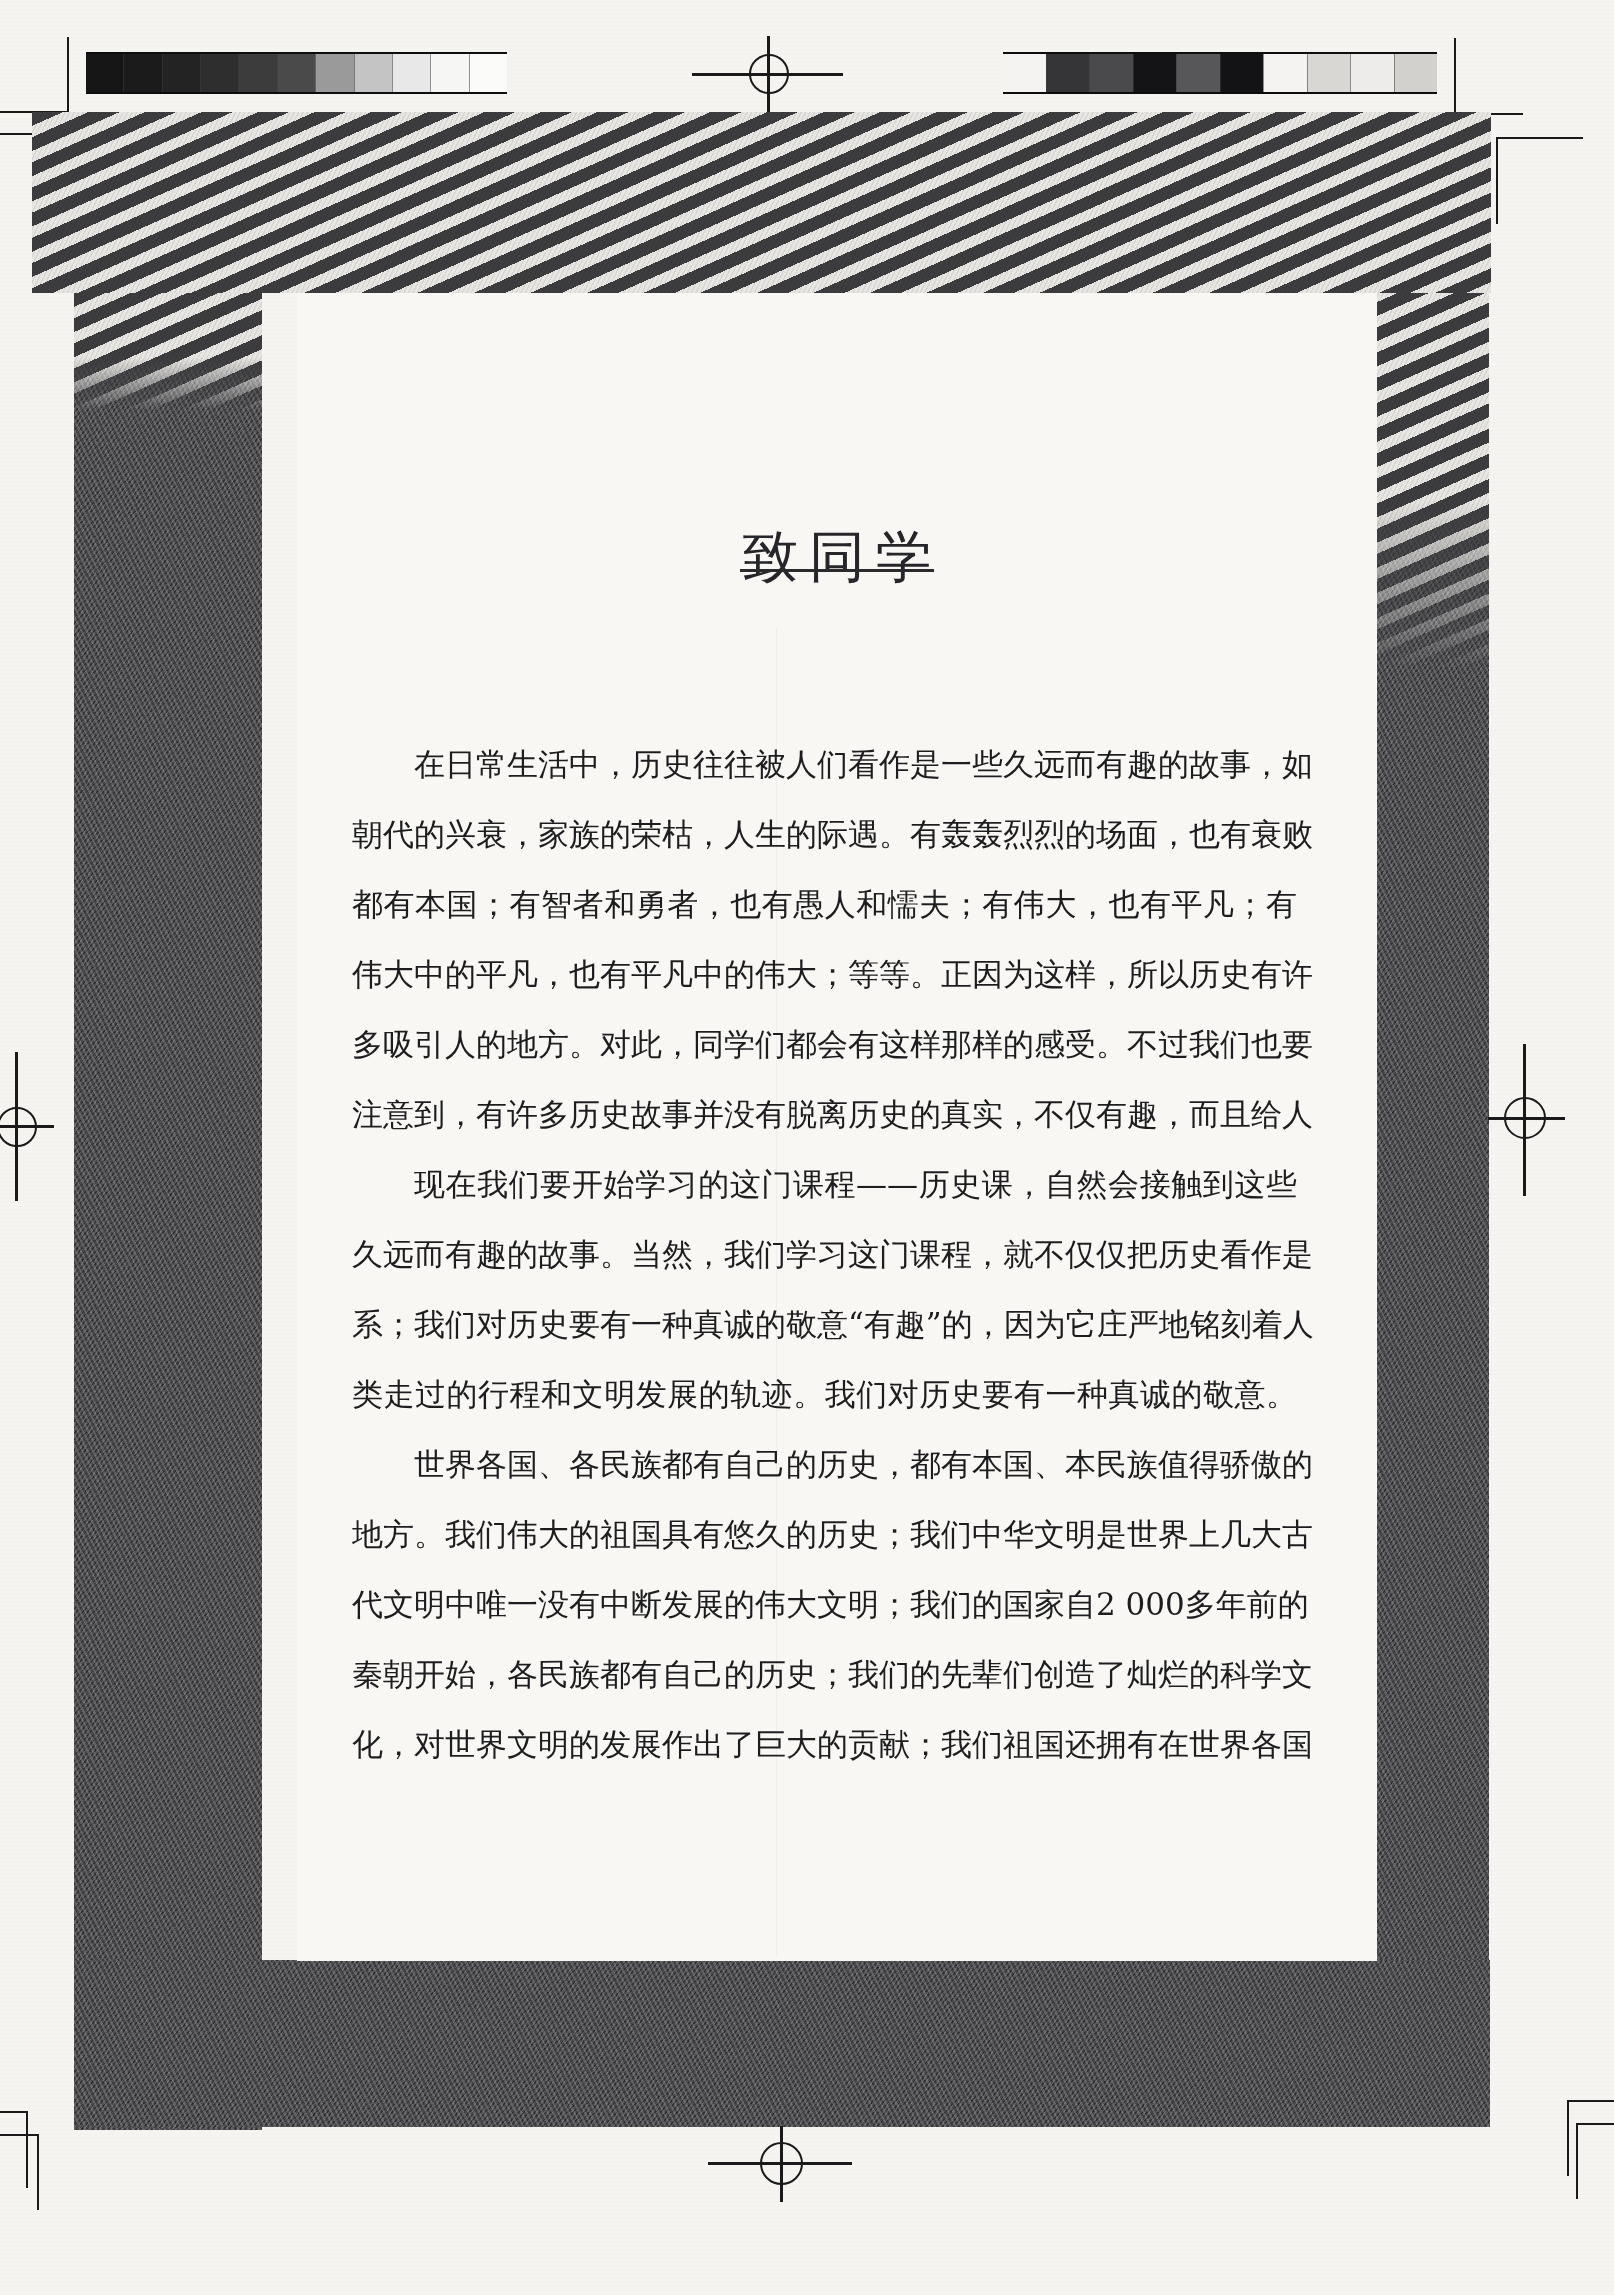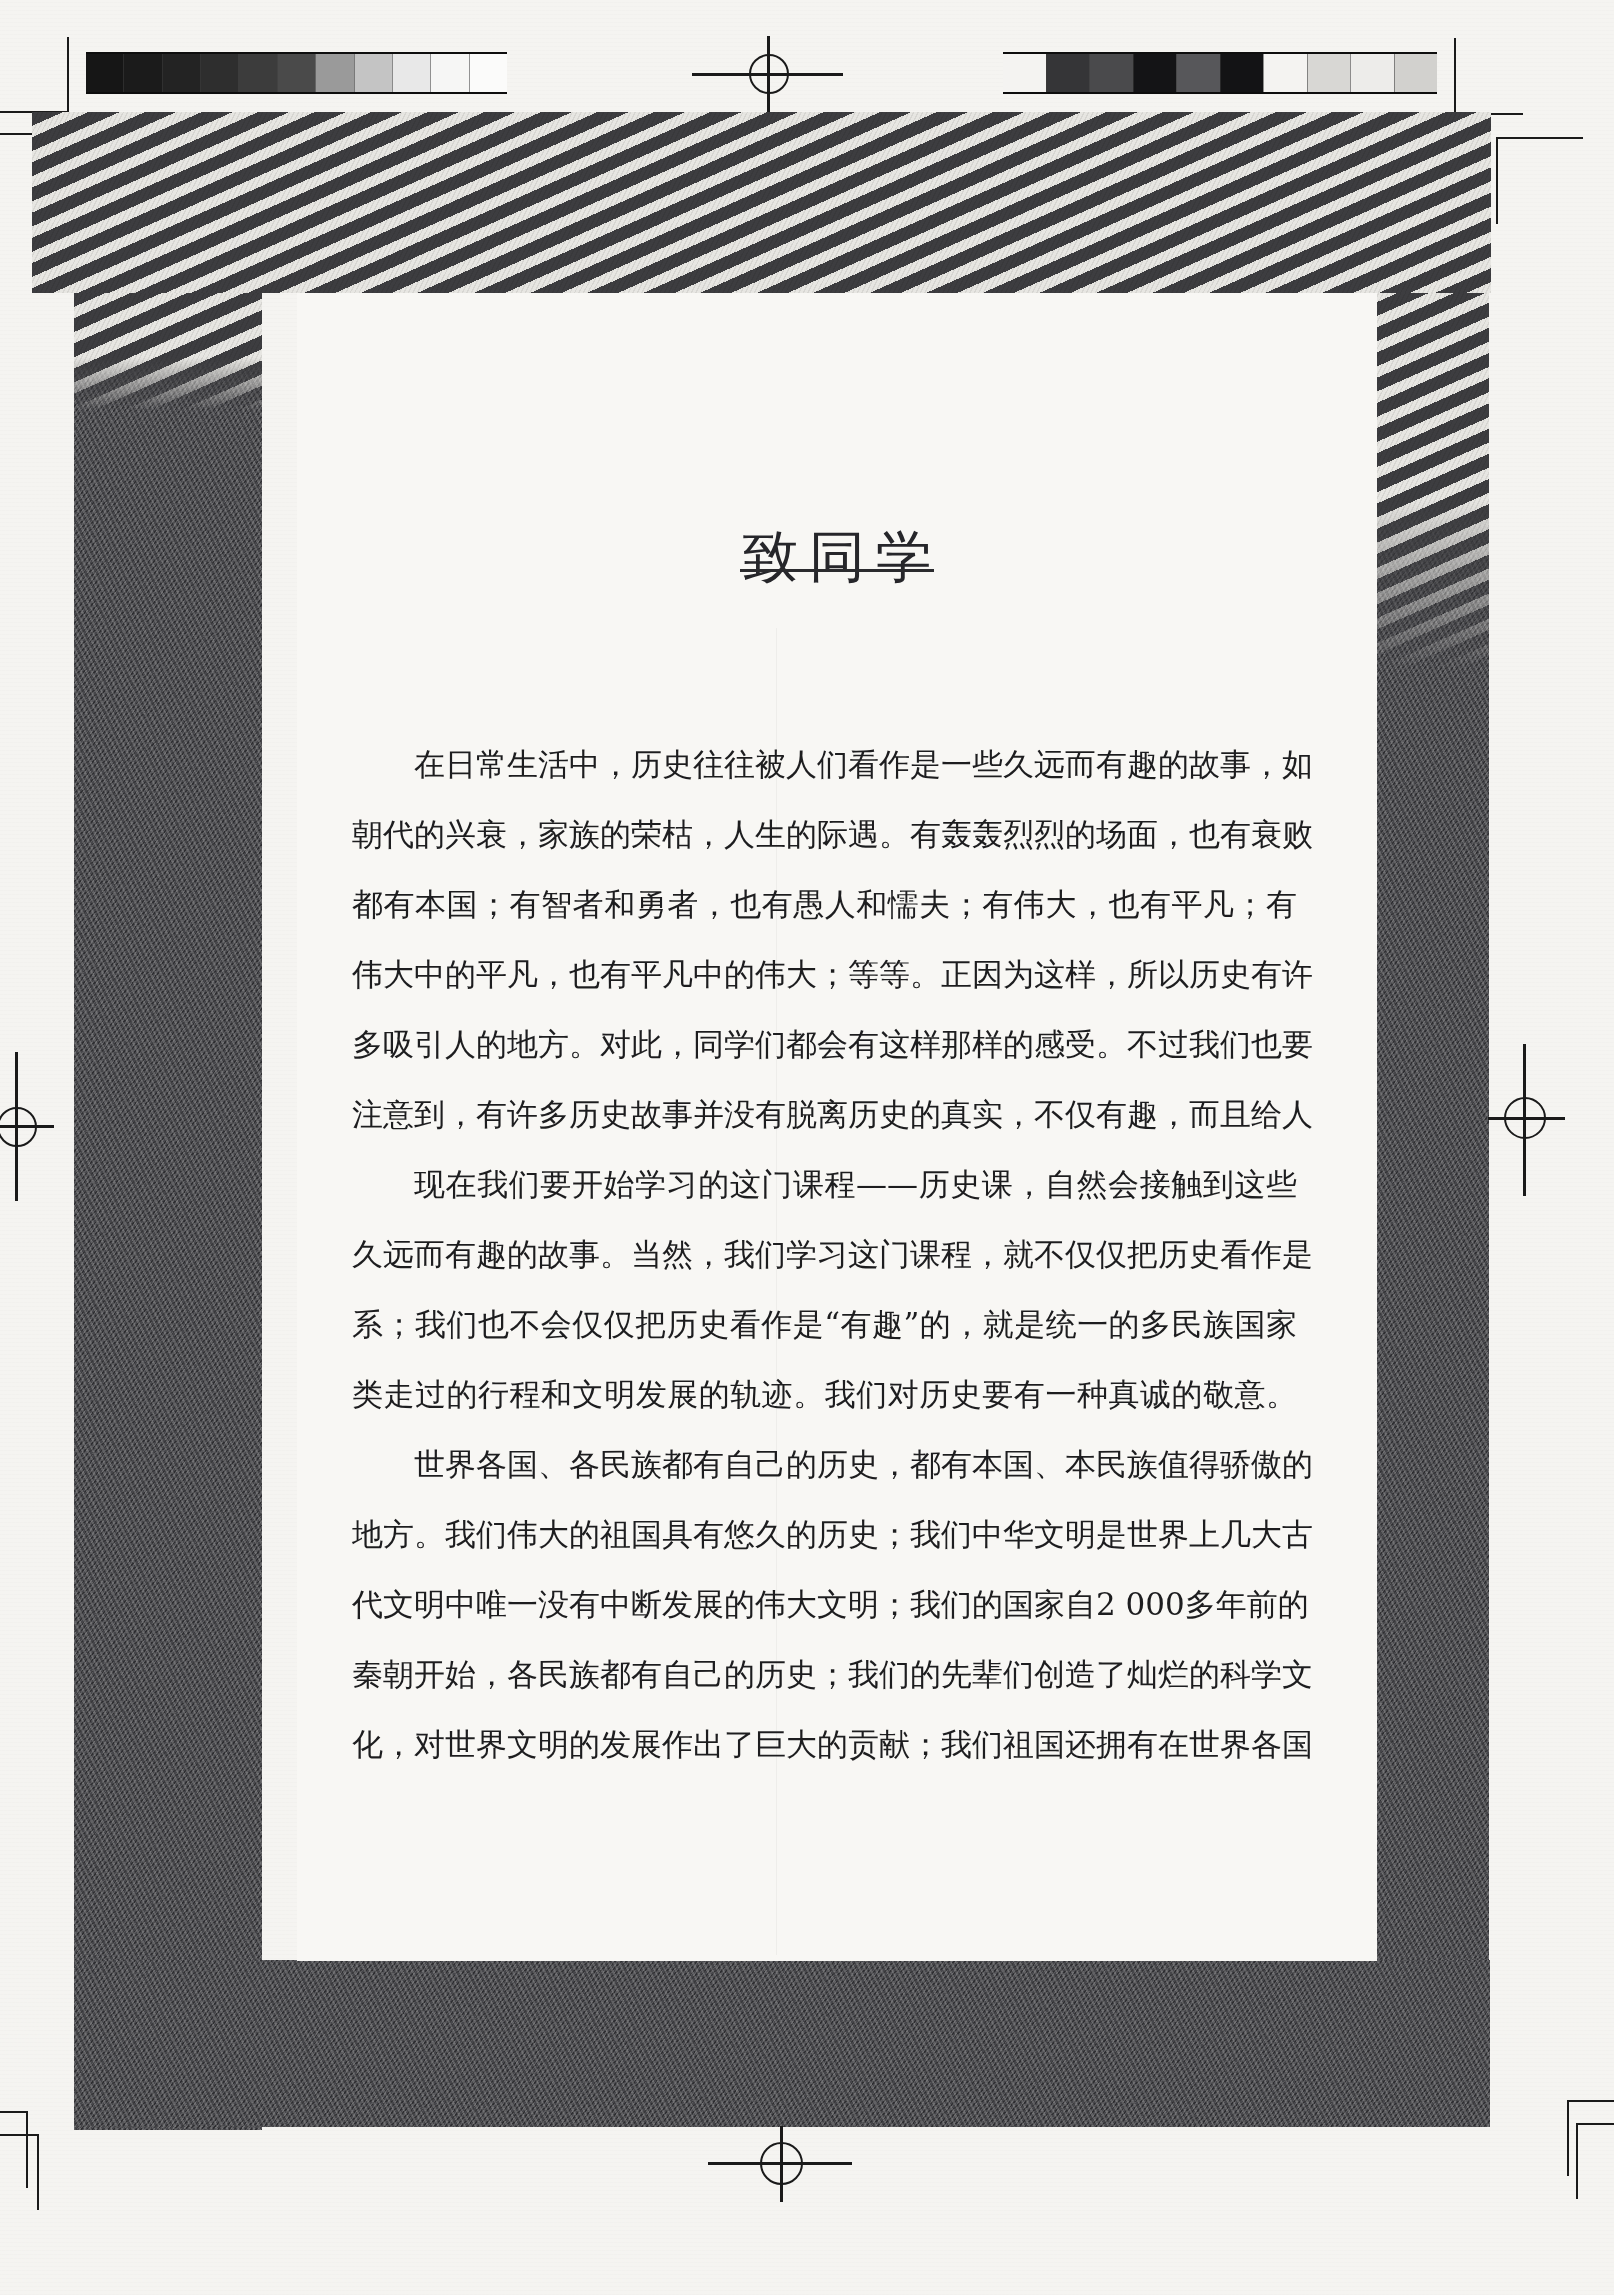--- a/index.html
+++ b/index.html
@@ -137,21 +137,21 @@
 
   <div class="body-text">
     <div class="t-line indent">在日常生活中，历史往往被人们看作是一些久远而有趣的故事，如</div>
     <div class="t-line">朝代的兴衰，家族的荣枯，人生的际遇。有轰轰烈烈的场面，也有衰败</div>
     <div class="t-line">都有本国；有智者和勇者，也有愚人和懦夫；有伟大，也有平凡；有</div>
     <div class="t-line">伟大中的平凡，也有平凡中的伟大；等等。正因为这样，所以历史有许</div>
     <div class="t-line">多吸引人的地方。对此，同学们都会有这样那样的感受。不过我们也要</div>
     <div class="t-line">注意到，有许多历史故事并没有脱离历史的真实，不仅有趣，而且给人</div>
     <div class="t-line indent">现在我们要开始学习的这门课程——历史课，自然会接触到这些</div>
     <div class="t-line">久远而有趣的故事。当然，我们学习这门课程，就不仅仅把历史看作是</div>
-    <div class="t-line">系；我们也不会仅仅把历史看作是“有趣”的，就是统一的多民族国家</div>
+    <div class="t-line">系；我们对历史要有一种真诚的敬意“有趣”的，因为它庄严地铭刻着人</div>
     <div class="t-line">类走过的行程和文明发展的轨迹。我们对历史要有一种真诚的敬意。</div>
     <div class="t-line indent">世界各国、各民族都有自己的历史，都有本国、本民族值得骄傲的</div>
     <div class="t-line">地方。我们伟大的祖国具有悠久的历史；我们中华文明是世界上几大古</div>
     <div class="t-line">代文明中唯一没有中断发展的伟大文明；我们的国家自2 000多年前的</div>
     <div class="t-line">秦朝开始，各民族都有自己的历史；我们的先辈们创造了灿烂的科学文</div>
     <div class="t-line">化，对世界文明的发展作出了巨大的贡献；我们祖国还拥有在世界各国</div>
   </div>
 </div>
 
 <div class="reg-circle" style="left:-3.4px;top:1107px;width:40px;height:40px;"></div>

